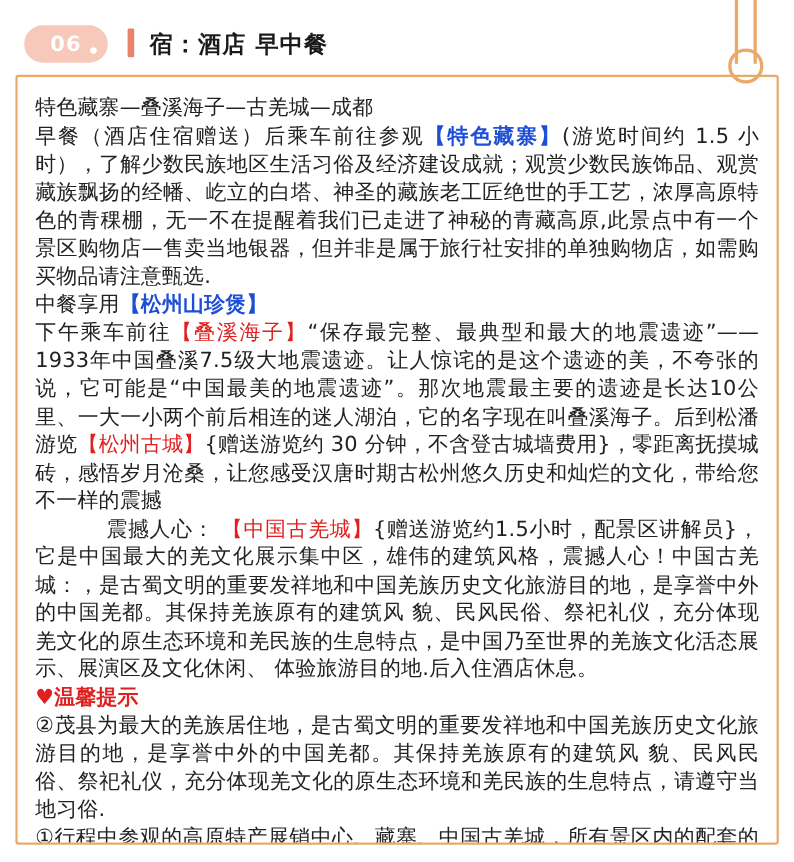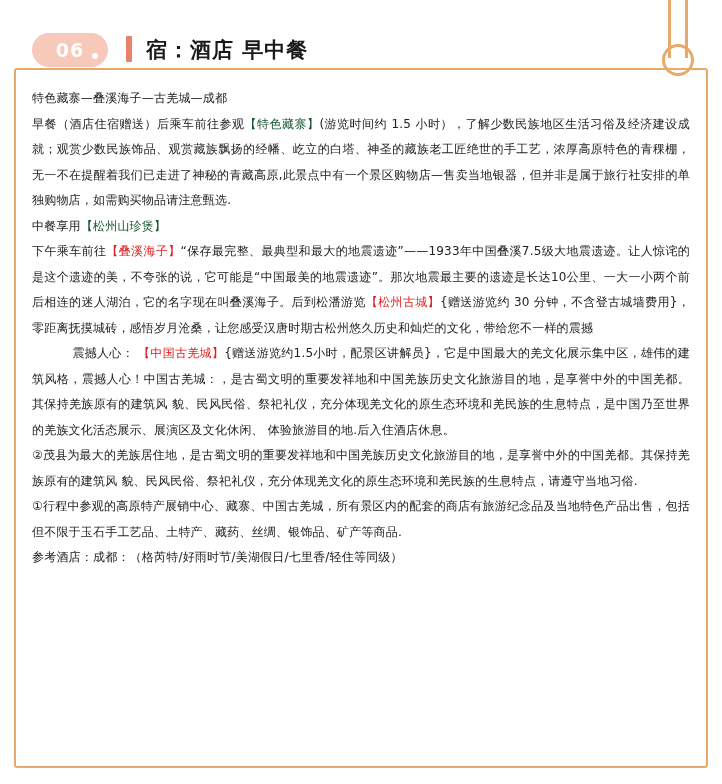--- a/index.html
+++ b/index.html
@@ -12,21 +12,21 @@
     background: #ffffff;
     font-family: "DejaVu Sans", "Liberation Sans", sans-serif;
     color: #222222;
     overflow: hidden;
   }
   .page {
     position: relative;
     width: 722px;
     height: 784px;
     box-sizing: border-box;
-    padding: 18px;
+    padding: 8px;
   }
 
   
   .header {
     position: relative;
     display: flex;
     align-items: center;
     height: 56px;
     padding: 8px 0 0 14px;
     box-sizing: border-box;
@@ -111,27 +111,27 @@
     width: 694px;
     height: 700px;
     border: 2px solid #e8a96a;
     border-radius: 3px;
     box-sizing: border-box;
     padding: 16px 16px 10px 16px;
     overflow: hidden;
   }
   p {
     margin: 0;
-    font-size: 12px;
+    font-size: 19px;
     line-height: 25.5px;
     letter-spacing: 0.2px;
     text-align: justify;
   }
   .indent2 { text-indent: 2em; }
-  .hl-pink { color: #14532d; font-weight: normal; }
+  .hl-pink { color: #1d4ed8; font-weight: bold; }
   .hl-red  { color: #e02020; font-weight: normal; }
   .tips-head { color: #e02020; font-weight: bold; }
   .heart { color: #e02020; }
 </style>
 </head>
 <body>
 
 <div class="page">
 
   <div class="header">
@@ -166,20 +166,23 @@
     </p>
 
     <p>
       <span>下午乘车前往</span><span class="hl-red">【叠溪海子】</span><span>“保存最完整、最典型和最大的地震遗迹”——1933年中国叠溪7.5级大地震遗迹。让人惊诧的是这个遗迹的美，不夸张的说，它可能是“中国最美的地震遗迹”。那次地震最主要的遗迹是长达10公里、一大一小两个前后相连的迷人湖泊，它的名字现在叫叠溪海子。后到松潘游览</span><span class="hl-red">【松州古城】</span><span>{赠送游览约 30 分钟，不含登古城墙费用}，零距离抚摸城砖，感悟岁月沧桑，让您感受汉唐时期古松州悠久历史和灿烂的文化，带给您不一样的震撼</span>
     </p>
 
     <p class="indent2">
       &nbsp;&nbsp;&nbsp;&nbsp;<span>震撼人心：</span> <span class="hl-red">【中国古羌城】</span><span>{赠送游览约1.5小时，配景区讲解员}，它是中国最大的羌文化展示集中区，雄伟的建筑风格，震撼人心！中国古羌城：，是古蜀文明的重要发祥地和中国羌族历史文化旅游目的地，是享誉中外的中国羌都。其保持羌族原有的建筑风 貌、民风民俗、祭祀礼仪，充分体现羌文化的原生态环境和羌民族的生息特点，是中国乃至世界的羌族文化活态展示、展演区及文化休闲、 体验旅游目的地.后入住酒店休息。</span>
     </p>
 
+    <p>
+      <span class="heart">♥</span><span class="tips-head">温馨提示</span>
+    </p>
 
     <p>
       <span>②茂县为最大的羌族居住地，是古蜀文明的重要发祥地和中国羌族历史文化旅游目的地，是享誉中外的中国羌都。其保持羌族原有的建筑风 貌、民风民俗、祭祀礼仪，充分体现羌文化的原生态环境和羌民族的生息特点，请遵守当地习俗.</span>
     </p>
 
     <p>
       <span>①行程中参观的高原特产展销中心、藏寨、中国古羌城，所有景区内的配套的商店有旅游纪念品及当地特色产品出售，包括但不限于玉石手工艺品、土特产、藏药、丝绸、银饰品、矿产等商品.</span>
     </p>
 
     <p>

